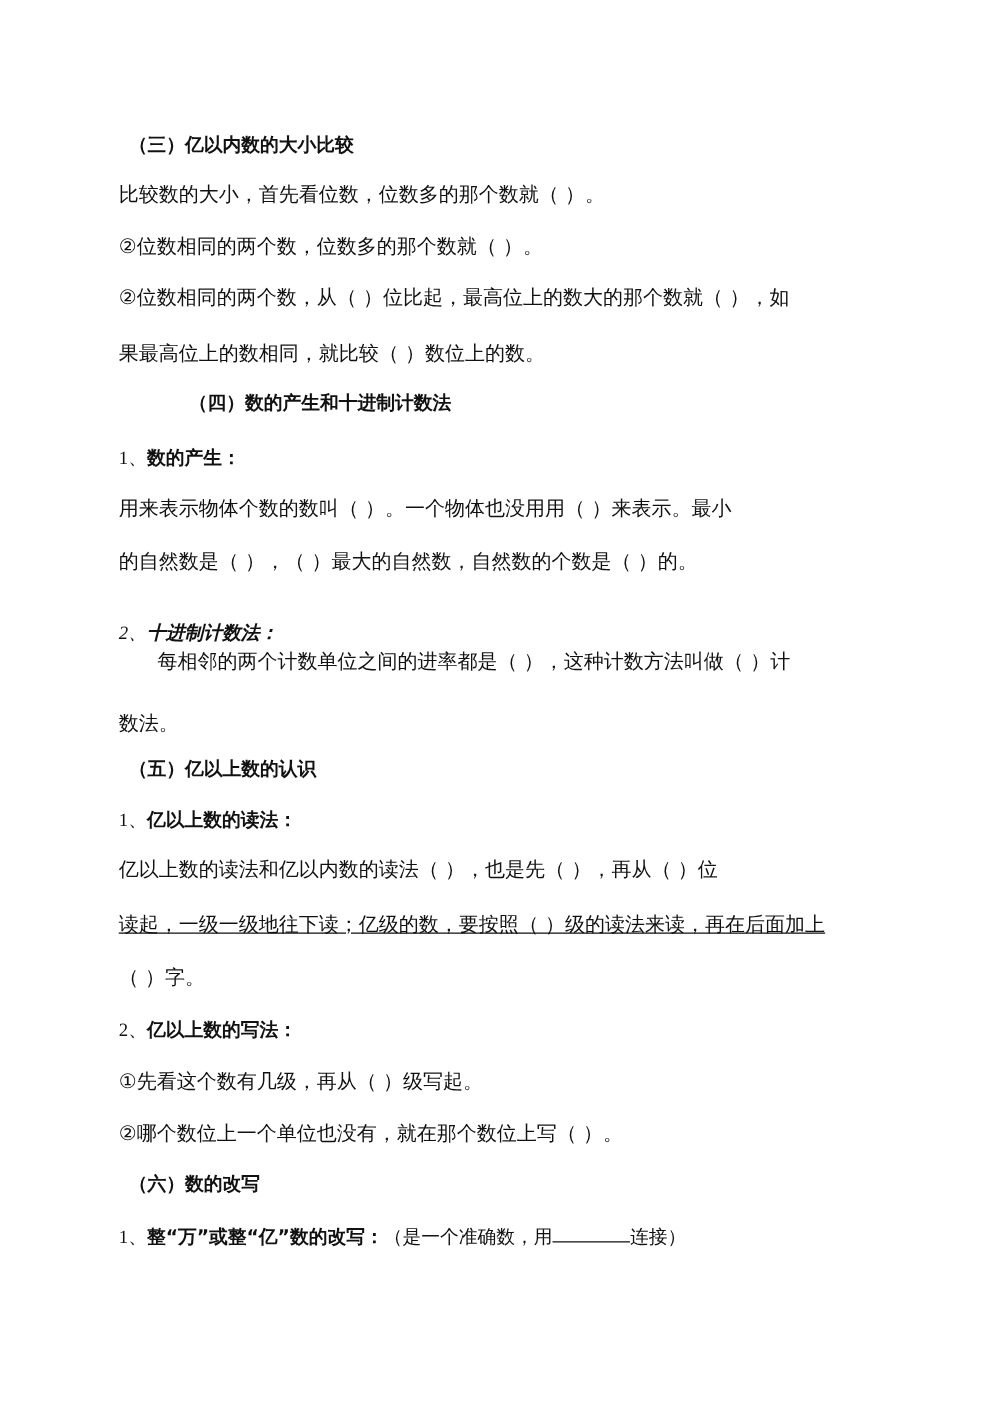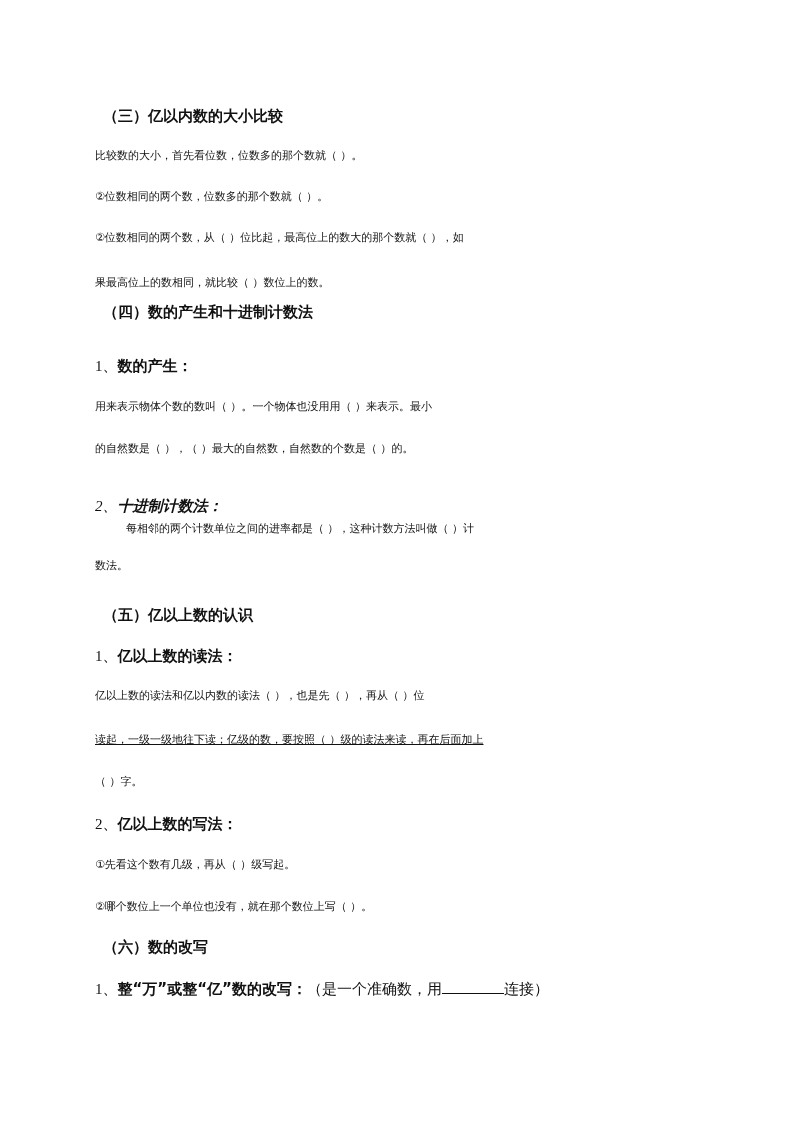--- a/index.html
+++ b/index.html
@@ -1,40 +1,40 @@
 <!DOCTYPE html>
 <html><head>
 <meta charset="utf-8">
 <style>
   html, body { margin: 0; padding: 0; background: #ffffff; }
   body { width: 793px; height: 1122px; position: relative; overflow: hidden;
          font-family: "DejaVu Sans", "Liberation Sans", sans-serif; color: #111; }
-  .line { position: absolute; left: 95px; white-space: nowrap; font-size: 11px; line-height: 20px; }
+  .line { position: absolute; left: 95px; white-space: nowrap; font-size: 16px; line-height: 20px; }
   .h { font-weight: bold; font-size: 15px; }
   .h.indent { left: 103px; }
   .num { font-family: "Liberation Serif", "DejaVu Serif", serif; font-weight: normal; }
   .ul { display: inline-block; width: 62px; border-bottom: 1.2px solid #111; height: 14px; vertical-align: baseline; }
 </style>
 </head>
 <body>
 
 <div>
   <div class="line h indent" style="top:106px;">（三）亿以内数的大小比较</div>
   <div class="line" style="top:146px;">比较数的大小，首先看位数，位数多的那个数就（              ）。</div>
   <div class="line" style="top:187px;">②位数相同的两个数，位数多的那个数就（       ）。</div>
   <div class="line" style="top:228px;">②位数相同的两个数，从（          ）位比起，最高位上的数大的那个数就（       ），如</div>
   <div class="line" style="top:273px;">果最高位上的数相同，就比较（           ）数位上的数。</div>
 
-  <div class="line h indent" style="top:302px;">（四）数的产生和十进制计数法</div>
+  <div class="line h indent" style="top:312px;margin-left:48px;">（四）数的产生和十进制计数法</div>
   <div class="line h" style="top:356px;"><span class="num">1、</span><span>数的产生：</span></div>
   <div class="line" style="top:397px;">用来表示物体个数的数叫（                ）。一个物体也没用用（          ）来表示。最小</div>
   <div class="line" style="top:439px;">的自然数是（         ），（          ）最大的自然数，自然数的个数是（         ）的。</div>
   <div class="line h" style="top:496px;font-style:italic;"><span class="num">2、</span><span>十进制计数法：</span></div>
   <div class="line" style="top:519px;margin-left:31px;">每相邻的两个计数单位之间的进率都是（          ），这种计数方法叫做（            ）计</div>
-  <div class="line" style="top:556px;">数法。</div>
+  <div class="line" style="top:569px;">数法。</div>
 
   <div class="line h indent" style="top:605px;">（五）亿以上数的认识</div>
   <div class="line h" style="top:646px;"><span class="num">1、</span><span>亿以上数的读法：</span></div>
   <div class="line" style="top:686px;">亿以上数的读法和亿以内数的读法（          ），也是先（          ），再从（          ）位</div>
   <div class="line" style="top:730px;text-decoration:underline;">读起，一级一级地往下读；亿级的数，要按照（         ）级的读法来读，再在后面加上</div>
   <div class="line" style="top:772px;">（      ）字。</div>
   <div class="line h" style="top:814px;"><span class="num">2、</span><span>亿以上数的写法：</span></div>
   <div class="line" style="top:855px;">①先看这个数有几级，再从（          ）级写起。</div>
   <div class="line" style="top:897px;">②哪个数位上一个单位也没有，就在那个数位上写（          ）。</div>
 

